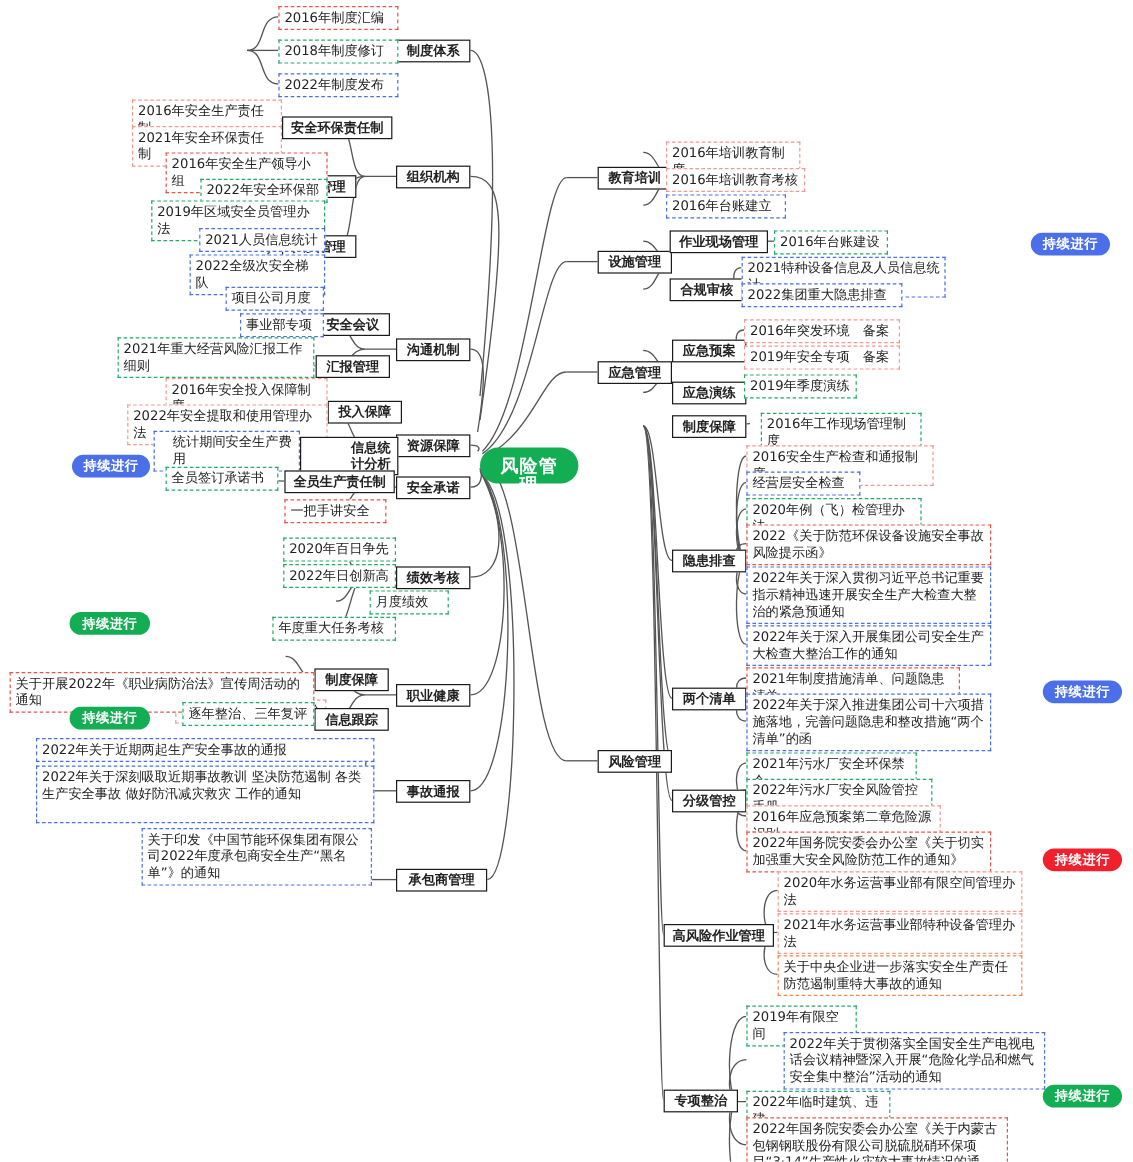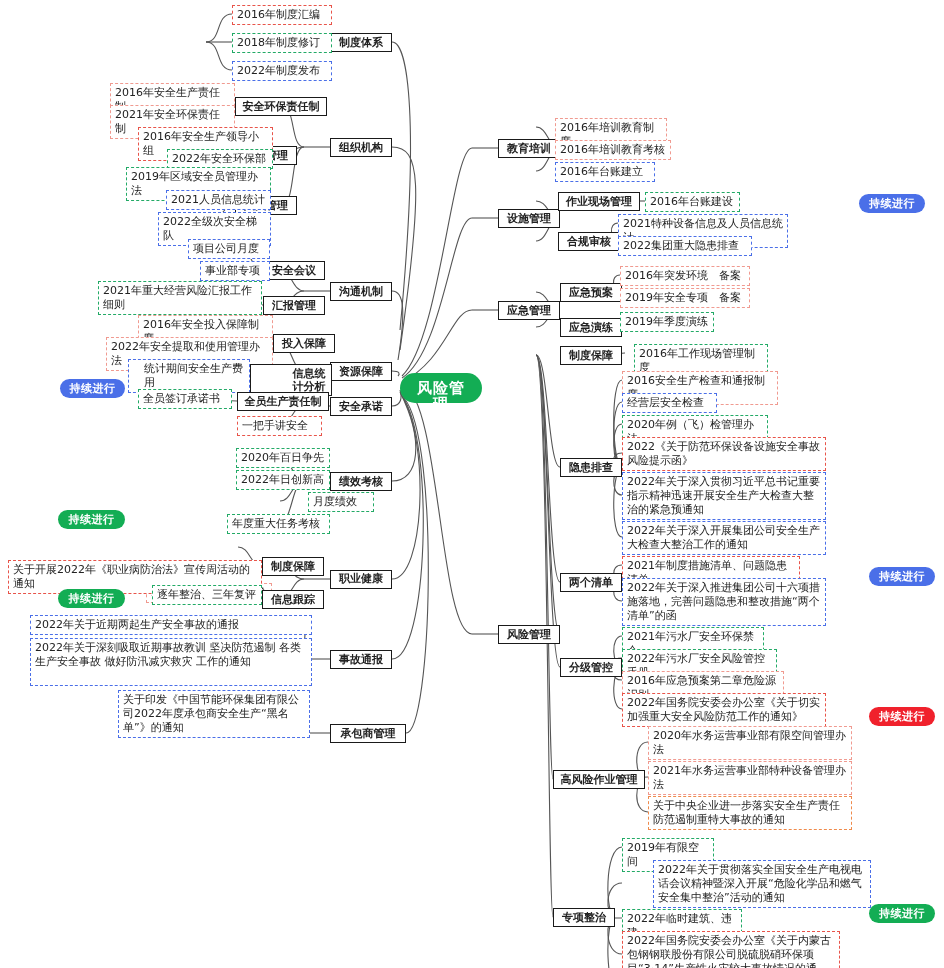--- a/index.html
+++ b/index.html
@@ -203,21 +203,21 @@
       <div class="node n-dash c-blue" style="left: 128px; top: 359px; width: 122px; min-height: 19px; padding-left: 15px;">统计期间安全生产费用</div>
       <div class="node n-solid" style="left: 330px; top: 397px; width: 62px; min-height: 19px; line-height: 13px; text-align: center;">安全承诺</div>
       <div class="node n-solid" style="left: 237px; top: 392px; width: 92px; min-height: 19px; line-height: 13px; text-align: center;">全员生产责任制</div>
       <div class="node n-dash c-green" style="left: 138px; top: 389px; width: 94px; min-height: 19px;">全员签订承诺书</div>
       <div class="node n-dash c-red" style="left: 237px; top: 416px; width: 85px; min-height: 19px;">一把手讲安全</div>
       <div class="node n-solid" style="left: 330px; top: 472px; width: 62px; min-height: 19px; line-height: 13px; text-align: center;">绩效考核</div>
       <div class="node n-dash c-green" style="left: 236px; top: 448px; width: 94px; min-height: 19px;">2020年百日争先</div>
       <div class="node n-dash c-green" style="left: 236px; top: 470px; width: 94px; min-height: 19px;">2022年日创新高</div>
       <div class="node n-dash c-green" style="left: 264px; top: 492px; width: 66px; min-height: 19px; margin-left: 44px;">月度绩效</div>
       <div class="node n-dash c-green" style="left: 227px; top: 514px; width: 103px; min-height: 19px;">年度重大任务考核</div>
-      <div class="node n-solid" style="left: 330px; top: 570px; width: 62px; min-height: 19px; line-height: 13px; text-align: center; font-family: Liberation Mono, monospace;">职业健康</div>
+      <div class="node n-solid" style="left: 330px; top: 570px; width: 62px; min-height: 19px; line-height: 13px; text-align: center;">职业健康</div>
       <div class="node n-solid" style="left: 262px; top: 557px; width: 62px; min-height: 19px; line-height: 13px; text-align: center;">制度保障</div>
       <div class="node n-dash c-salmon" style="left: 146px; top: 538px; width: 126px; min-height: 19px; margin-top: 45px;">2022年职业病现状评价</div>
       <div class="node n-dash c-red" style="left: 8px; top: 560px; width: 254px; min-height: 19px;">关于开展2022年《职业病防治法》宣传周活动的通知</div>
       <div class="node n-solid" style="left: 262px; top: 590px; width: 62px; min-height: 19px; line-height: 13px; text-align: center;">信息跟踪</div>
       <div class="node n-dash c-green" style="left: 152px; top: 585px; width: 110px; min-height: 19px;">逐年整治、三年复评</div>
       <div class="node n-solid" style="left: 330px; top: 650px; width: 62px; min-height: 19px; line-height: 13px; text-align: center;">事故通报</div>
       <div class="node n-dash c-blue" style="left: 30px; top: 615px; width: 282px; min-height: 19px;">2022年关于近期两起生产安全事故的通报</div>
       <div class="node n-dash c-blue" style="left: 30px; top: 638px; width: 282px; min-height: 48px;">2022年关于深刻吸取近期事故教训 坚决防范遏制 各类生产安全事故 做好防汛减灾救灾 工作的通知</div>
       <div class="node n-solid" style="left: 330px; top: 724px; width: 76px; min-height: 19px; line-height: 13px; text-align: center;">承包商管理</div>
       <div class="node n-dash c-blue" style="left: 118px; top: 690px; width: 192px; min-height: 48px;">关于印发《中国节能环保集团有限公司2022年度承包商安全生产“黑名单”》的通知</div>

